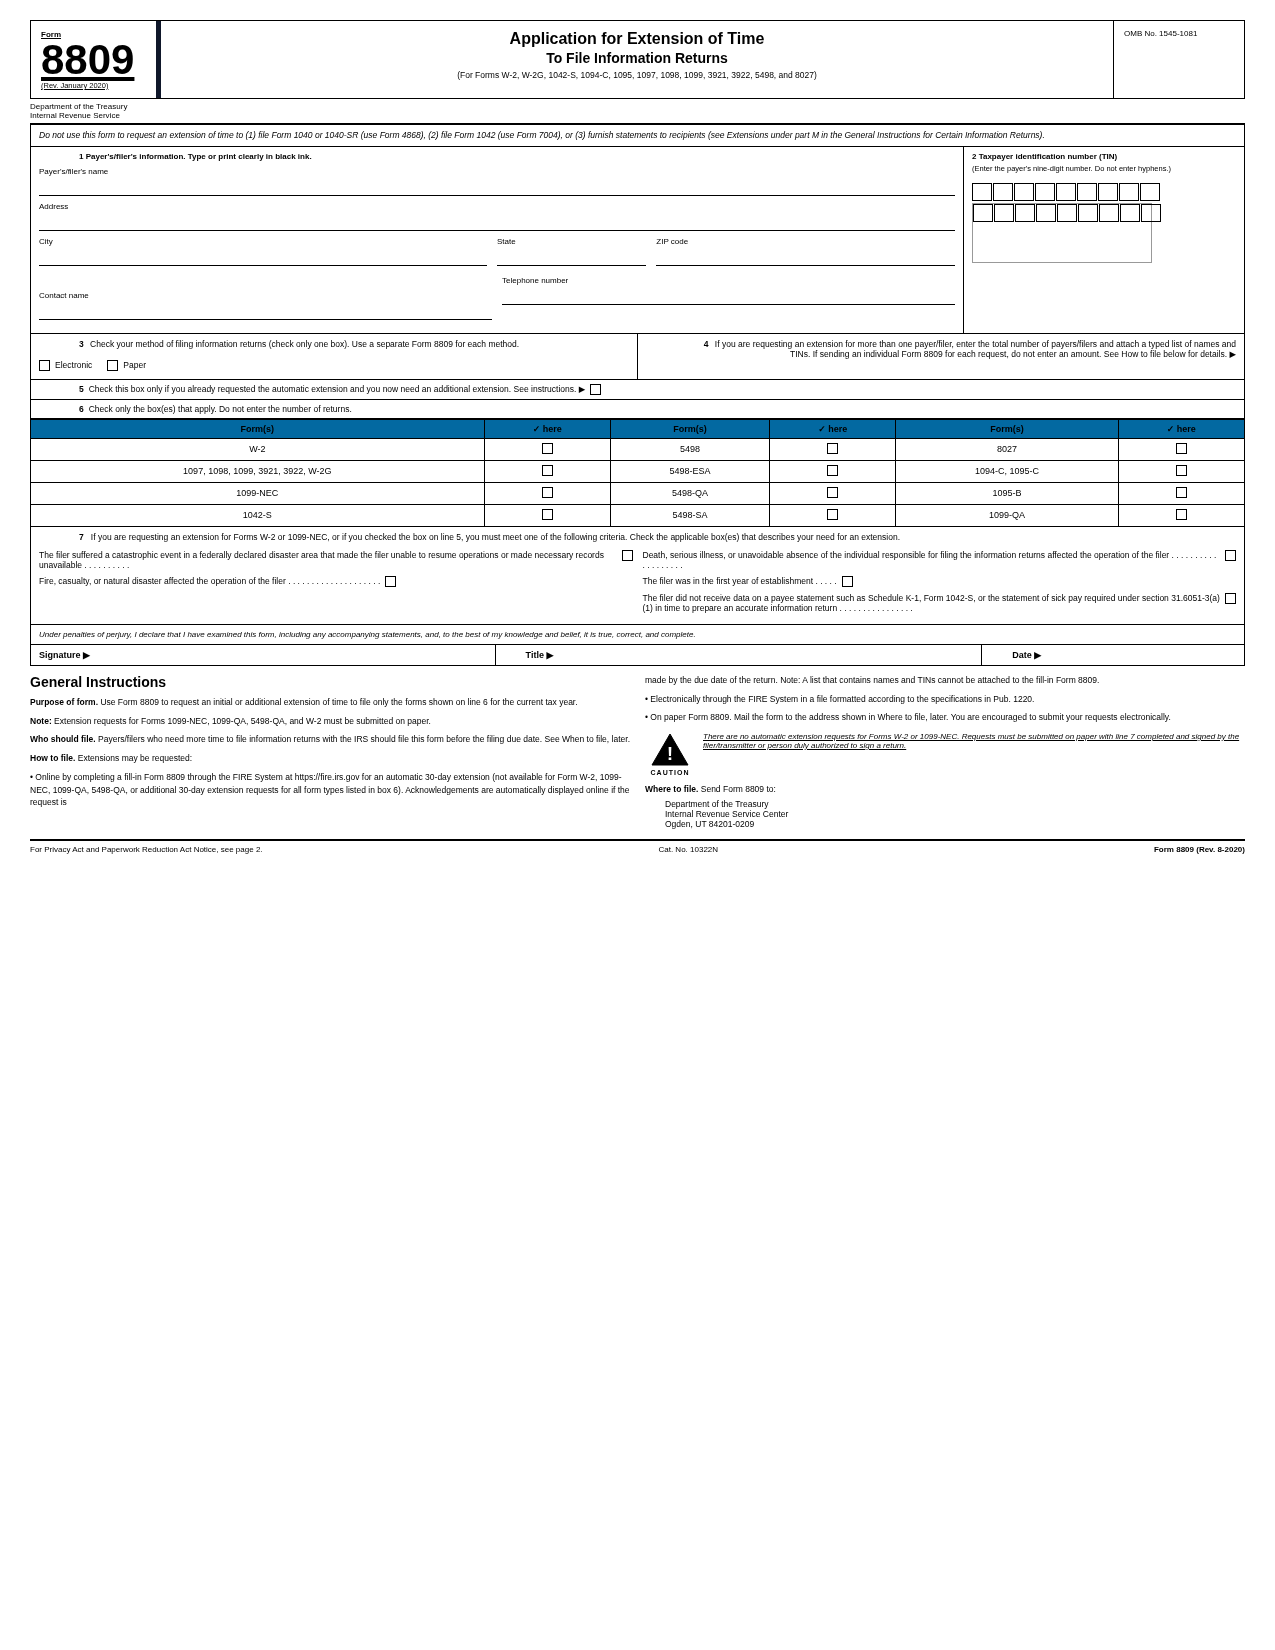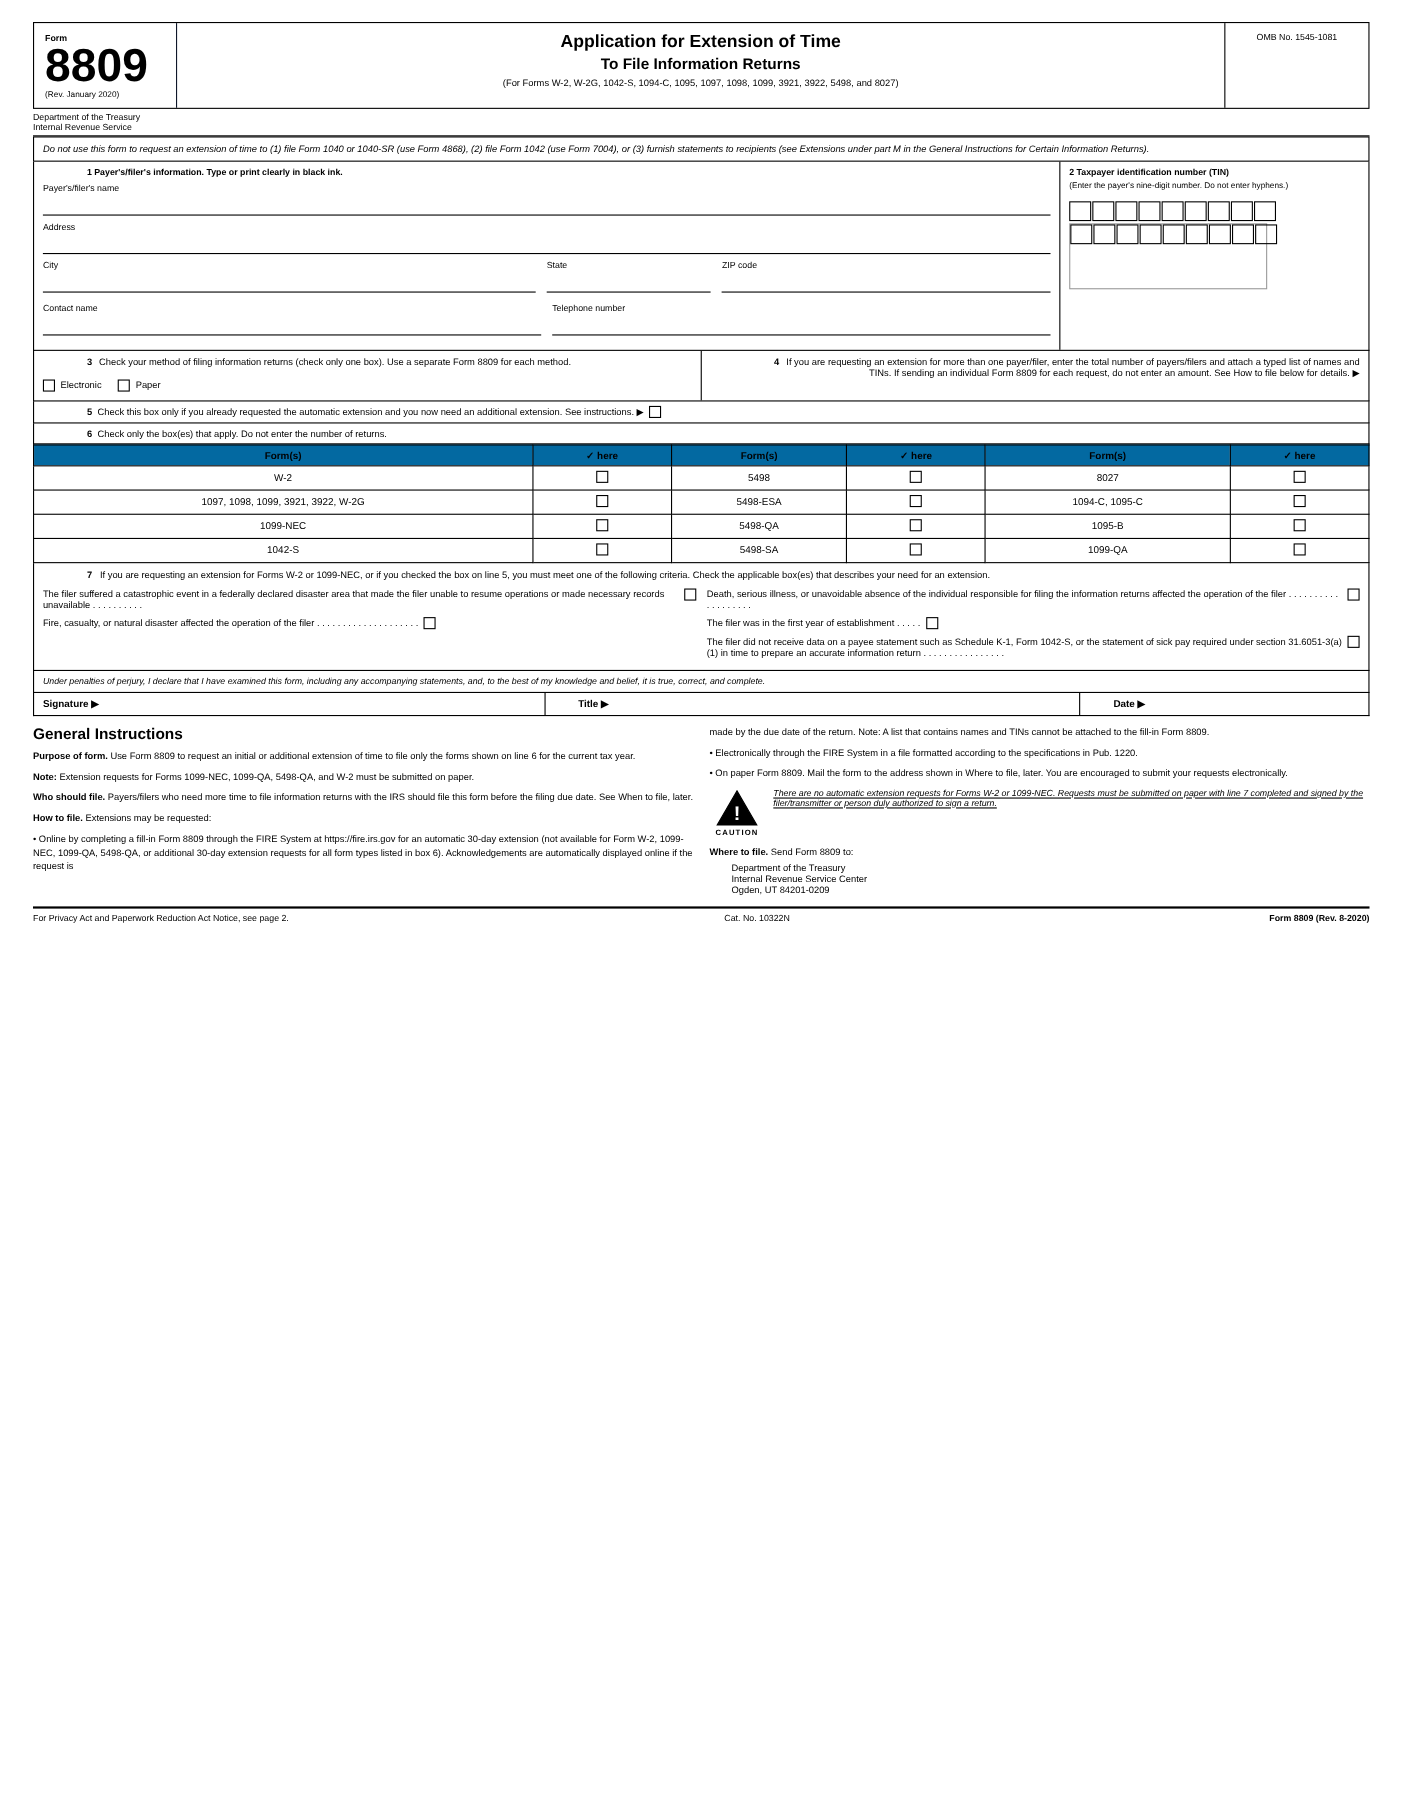--- a/index.html
+++ b/index.html
@@ -12,22 +12,23 @@
       min-height: 1650px;
       padding: 20px 30px;
     }
     .header-section {
       display: flex;
       border: 1px solid black;
       margin-bottom: 0;
     }
     .form-number-block {
       padding: 8px 10px;
-      border-right: 1px solid #0f172a;
+      border-right: 5px solid #0f172a;
       min-width: 130px;
+      text-decoration: underline;
     }
     .form-number-block .form-label {
       font-size: 8px;
       font-weight: bold;
     }
     .form-number-block .form-8809 {
       font-size: 42px;
       font-weight: 900;
       line-height: 1;
     }
@@ -55,21 +56,20 @@
     }
     .header-middle .fill-online {
       font-size: 8.5px;
       margin-top: 4px;
       text-align: left;
     }
     .header-right {
       padding: 8px 10px;
       min-width: 130px;
       font-size: 8px;
-      text-align: center;
     }
     .omb-number {
       font-size: 8px;
     }
     .agency-line {
       display: flex;
       border-bottom: 1px solid black;
       padding: 3px 0;
     }
     .agency-left {
@@ -304,21 +304,21 @@
       <div class="field-item" style="flex:1;">
         <div class="field-label">State</div>
         <div class="field-line"></div>
       </div>
       <div class="field-item" style="flex:2;">
         <div class="field-label">ZIP code</div>
         <div class="field-line"></div>
       </div>
     </div>
     <div class="field-row" style="margin-top:6px;">
-      <div class="field-item" style="flex:2;">
+      <div class="field-item" style="flex:2;margin-top:15px;">
         <div class="field-label">Contact name</div>
         <div class="field-line"></div>
       </div>
       <div class="field-item" style="flex:2;">
         <div class="field-label">Telephone number</div>
         <div class="field-line"></div>
       </div>
     </div>
   </div>
   <div class="payer-right">

